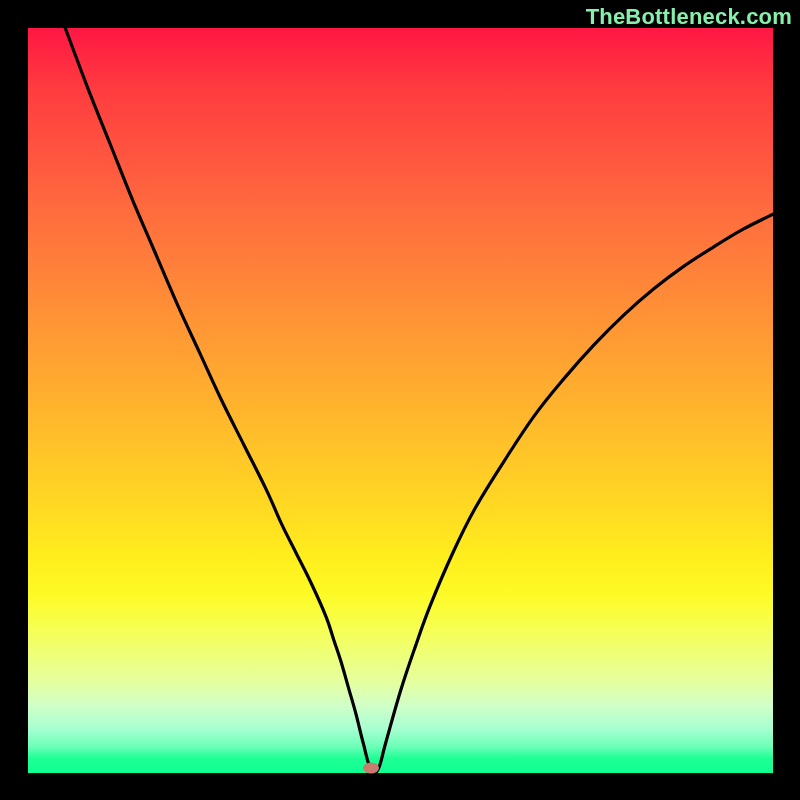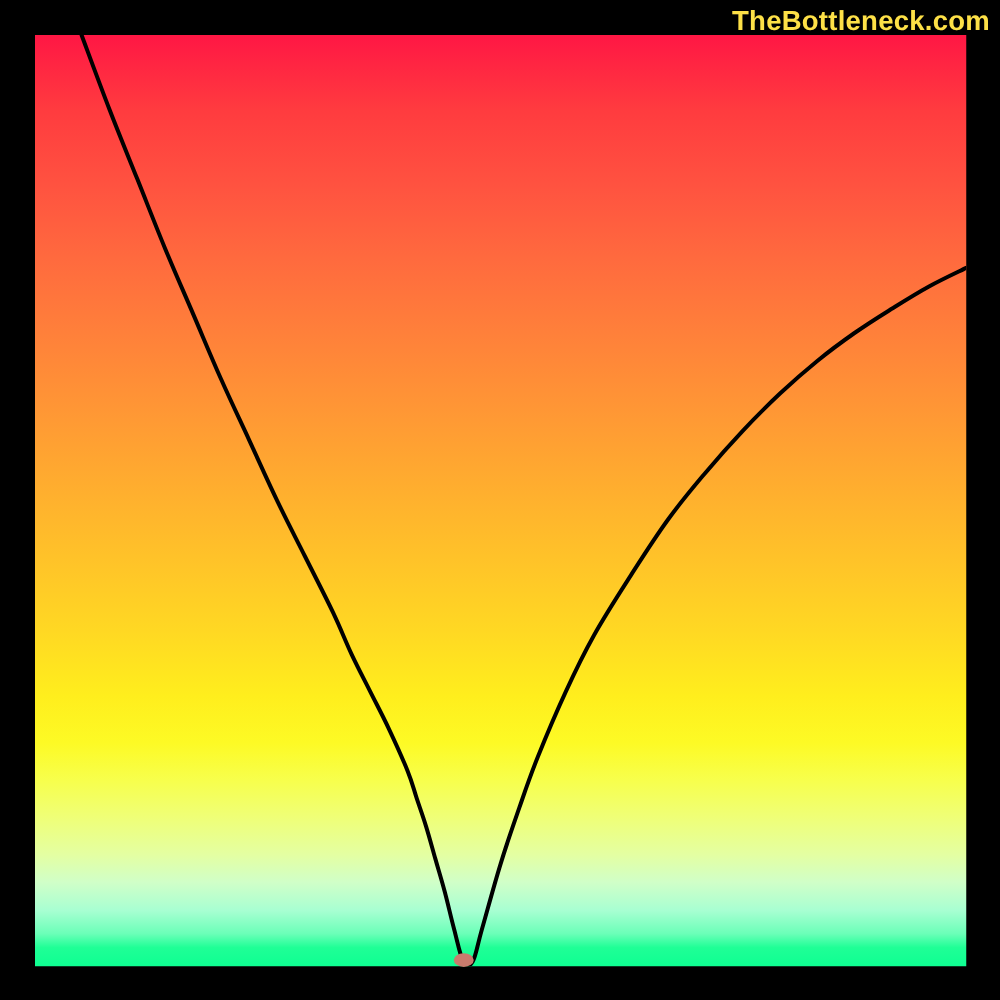--- a/index.html
+++ b/index.html
@@ -46,21 +46,21 @@
       #0eff92 100%
     );
   }
   .watermark {
     position: absolute;
     top: 4px;
     right: 8px;
     font-family: Arial, Helvetica, sans-serif;
     font-size: 22px;
     font-weight: 600;
-    color: #fde047;
+    color: #86efac;
     letter-spacing: 0.2px;
     z-index: 10;
   }
   svg.curve {
     position: absolute;
     left: 28px;
     top: 28px;
     width: 745px;
     height: 745px;
     z-index: 5;

